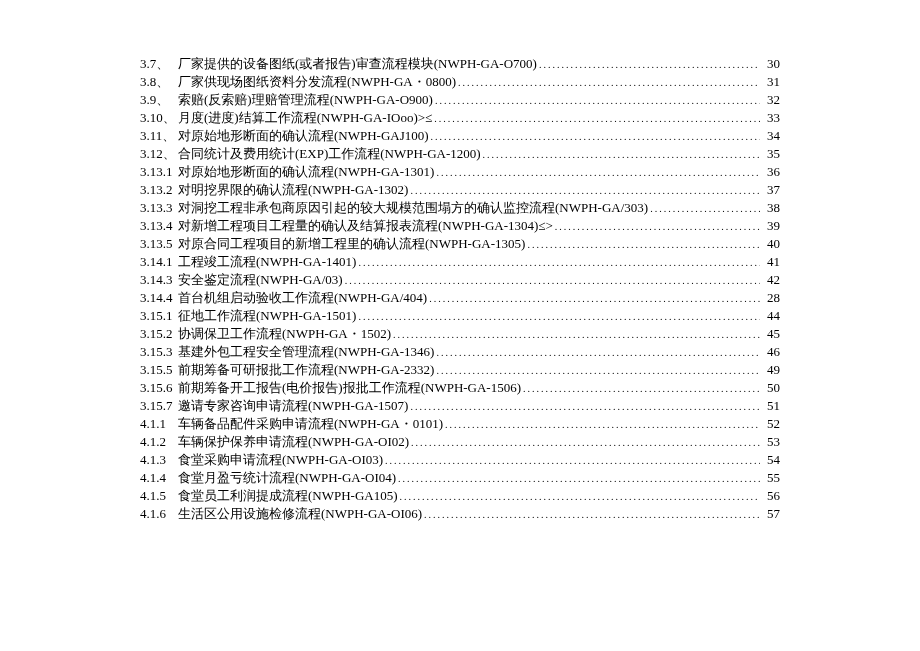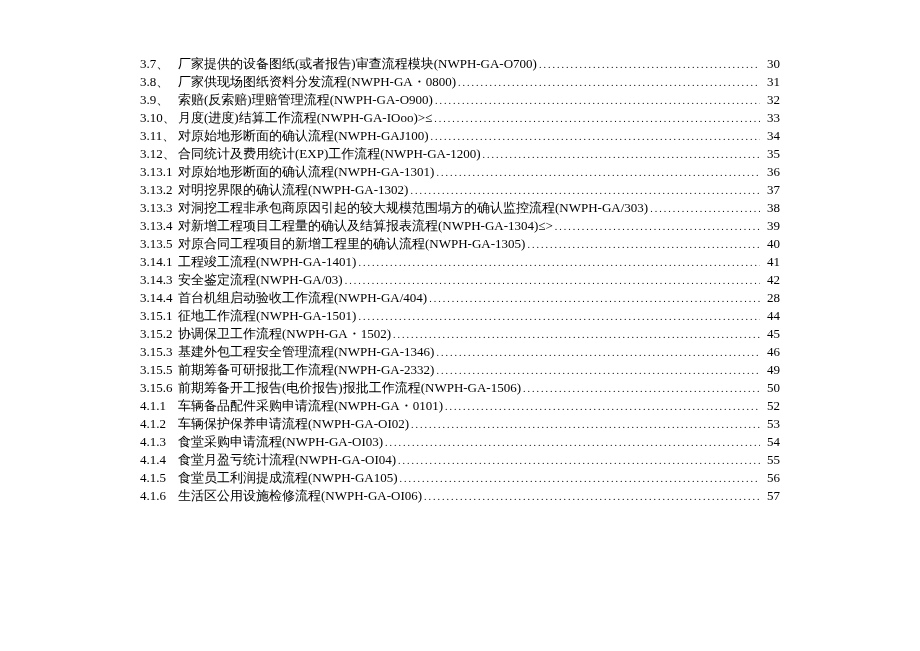--- a/index.html
+++ b/index.html
@@ -160,20 +160,26 @@
       <span class="toc-dots"></span>
       <span class="toc-page">49</span>
     </div>
     <div class="toc-entry">
       <span class="toc-number">3.15.6</span>
       <span>前期筹备开工报告(电价报告)报批工作流程(NWPH-GA-1506)</span>
       <span class="toc-dots"></span>
       <span class="toc-page">50</span>
     </div>
     <div class="toc-entry">
+      <span class="toc-number">3.15.7</span>
+      <span>邀请专家咨询申请流程(NWPH-GA-1507)</span>
+      <span class="toc-dots"></span>
+      <span class="toc-page">51</span>
+    </div>
+    <div class="toc-entry">
       <span class="toc-number">4.1.1</span>
       <span>车辆备品配件采购申请流程(NWPH-GA・0101)</span>
       <span class="toc-dots"></span>
       <span class="toc-page">52</span>
     </div>
     <div class="toc-entry">
       <span class="toc-number">4.1.2</span>
       <span>车辆保护保养申请流程(NWPH-GA-OI02)</span>
       <span class="toc-dots"></span>
       <span class="toc-page">53</span>

